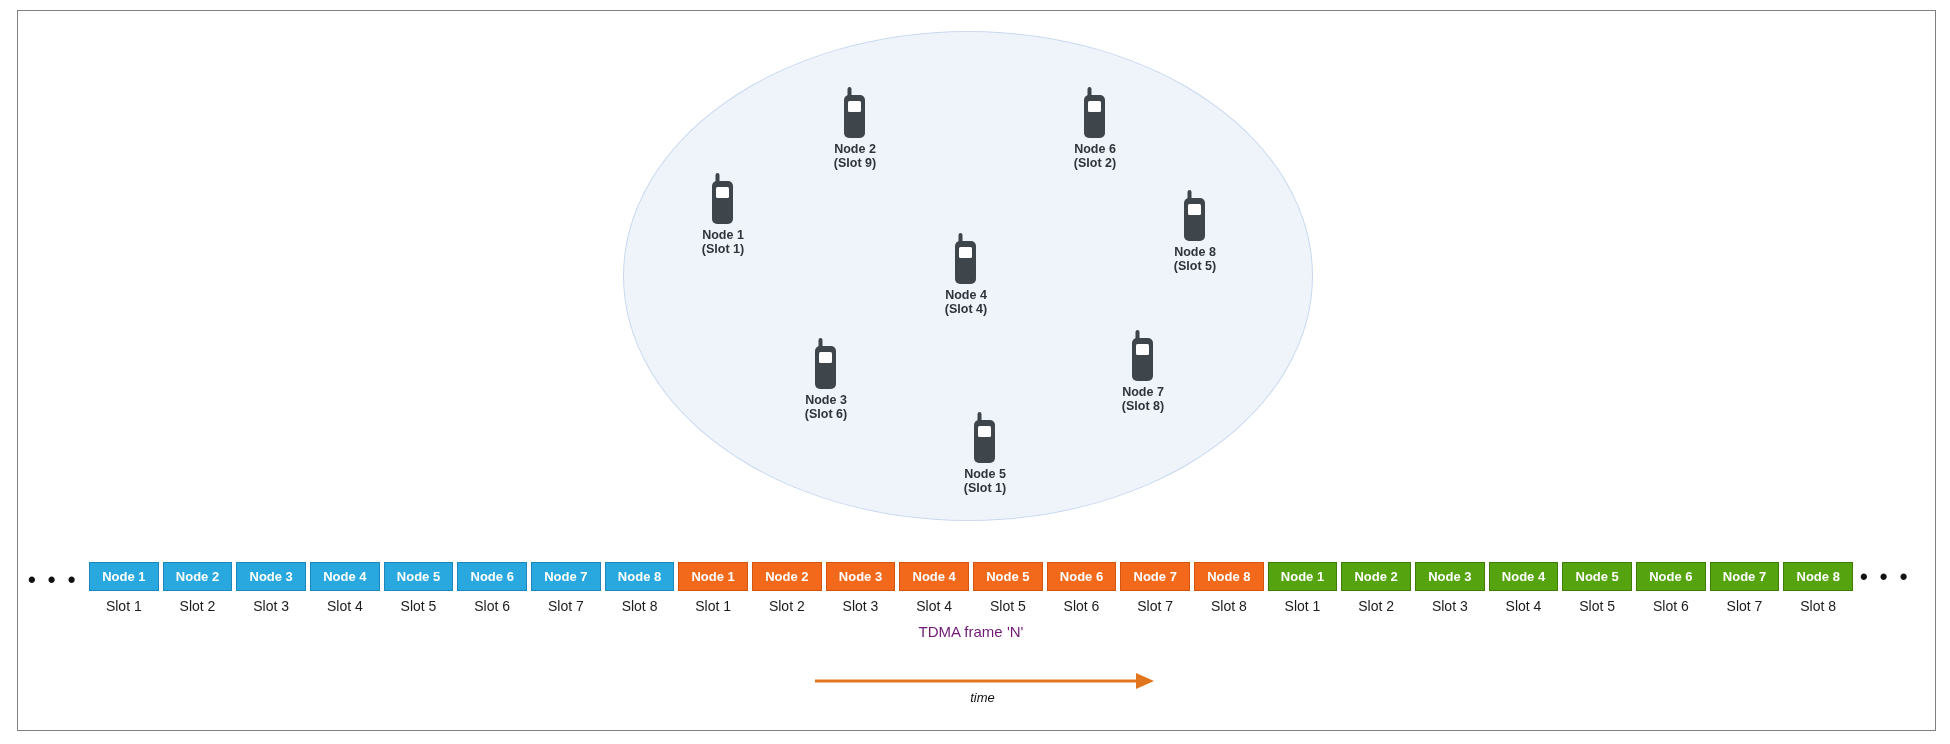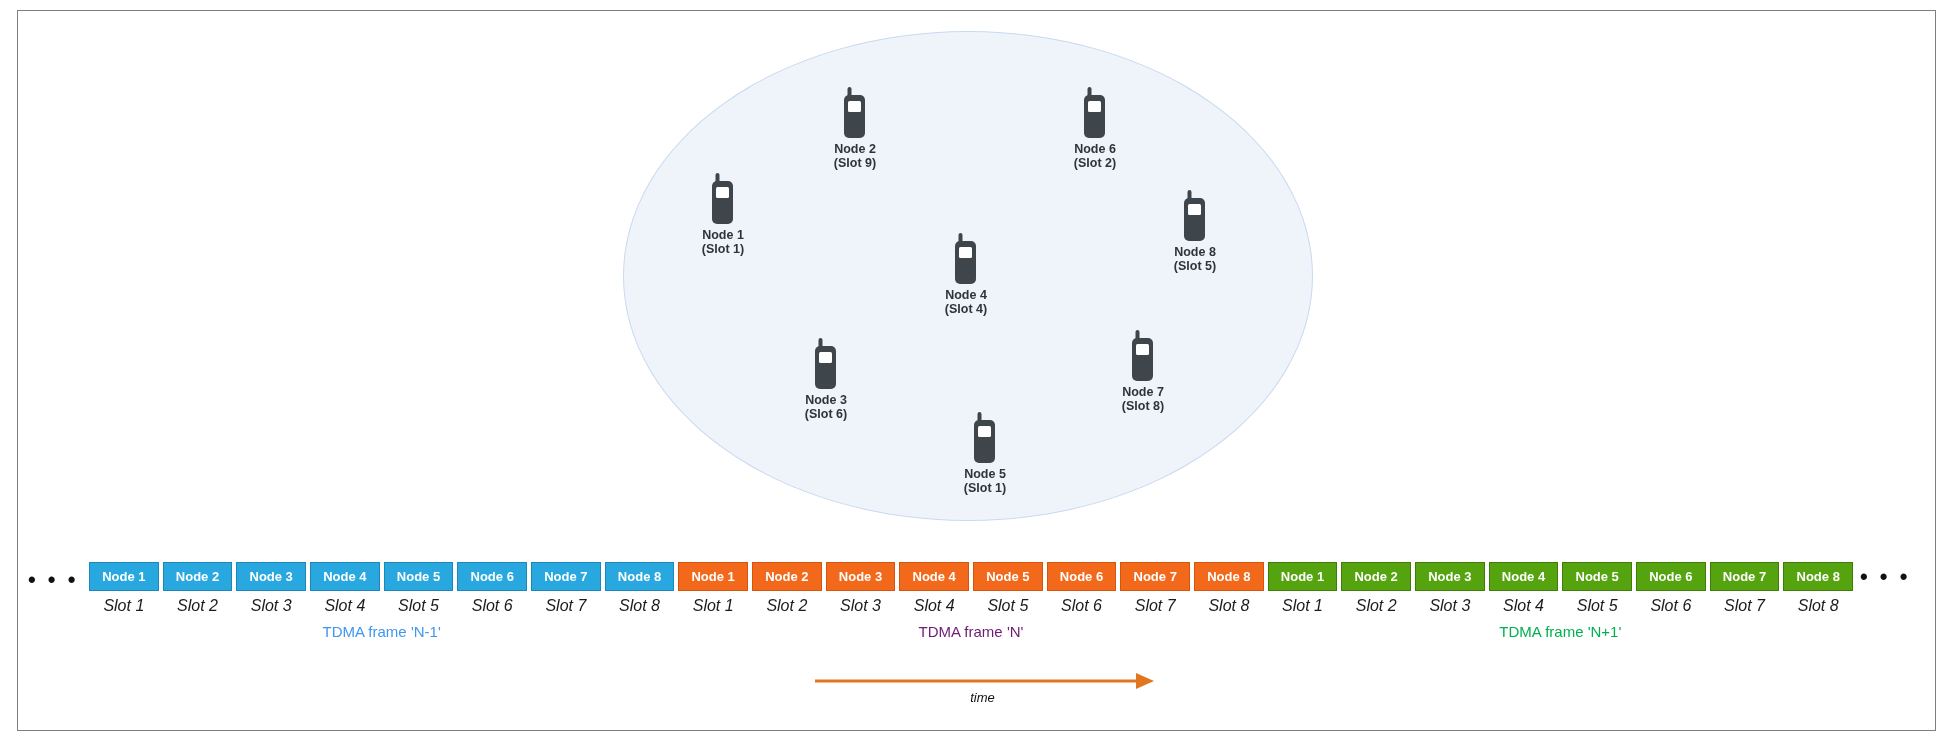--- a/index.html
+++ b/index.html
@@ -58,24 +58,23 @@
     border: 1px solid transparent;
     color: #ffffff;
     font-size: 13px;
     font-weight: 700;
     display: flex;
     align-items: center;
     justify-content: center;
   }
   .slot-label {
     margin-top: 8px;
-    font-size: 16px;
+    font-size: 14px;
     color: #1b1b1b;
     line-height: 14px;
-    font-style: italic;
   }
   .frame-label {
     margin-top: 10px;
     text-align: center;
     font-size: 15px;
     line-height: 17px;
   }
   .ellipsis {
     position: absolute;
     font-size: 22px;
@@ -215,21 +214,20 @@
   </div>
         <div class="cell">
     <div class="slot-box" style="background: rgb(41, 168, 224); border-color: rgb(28, 135, 186);">Node 7</div>
     <div class="slot-label">Slot 7</div>
   </div>
         <div class="cell">
     <div class="slot-box" style="background: rgb(41, 168, 224); border-color: rgb(28, 135, 186);">Node 8</div>
     <div class="slot-label">Slot 8</div>
   </div>
       </div>
-    <div class="frame-label" style="color: rgb(62, 151, 240);">TDMA frame 'N-1'</div>
   </div>
     <div class="frame-group">
     <div class="cells">
         <div class="cell">
     <div class="slot-box" style="background: rgb(242, 105, 28); border-color: rgb(213, 84, 14);">Node 1</div>
     <div class="slot-label">Slot 1</div>
   </div>
         <div class="cell">
     <div class="slot-box" style="background: rgb(242, 105, 28); border-color: rgb(213, 84, 14);">Node 2</div>
     <div class="slot-label">Slot 2</div>
@@ -289,21 +287,20 @@
   </div>
         <div class="cell">
     <div class="slot-box" style="background: rgb(85, 163, 15); border-color: rgb(64, 124, 8);">Node 7</div>
     <div class="slot-label">Slot 7</div>
   </div>
         <div class="cell">
     <div class="slot-box" style="background: rgb(85, 163, 15); border-color: rgb(64, 124, 8);">Node 8</div>
     <div class="slot-label">Slot 8</div>
   </div>
       </div>
-    <div class="frame-label" style="color: rgb(0, 176, 80);">TDMA frame 'N+1'</div>
   </div>
   </div>
 <span class="ellipsis ellipsis-right">• • •</span>
 
 <svg class="time-arrow" viewBox="0 0 345 26">
   <line x1="5" y1="13" x2="328" y2="13"></line>
   <polygon points="326,5 344,13 326,21"></polygon>
 </svg>
 <div class="time-label">time</div>
 

